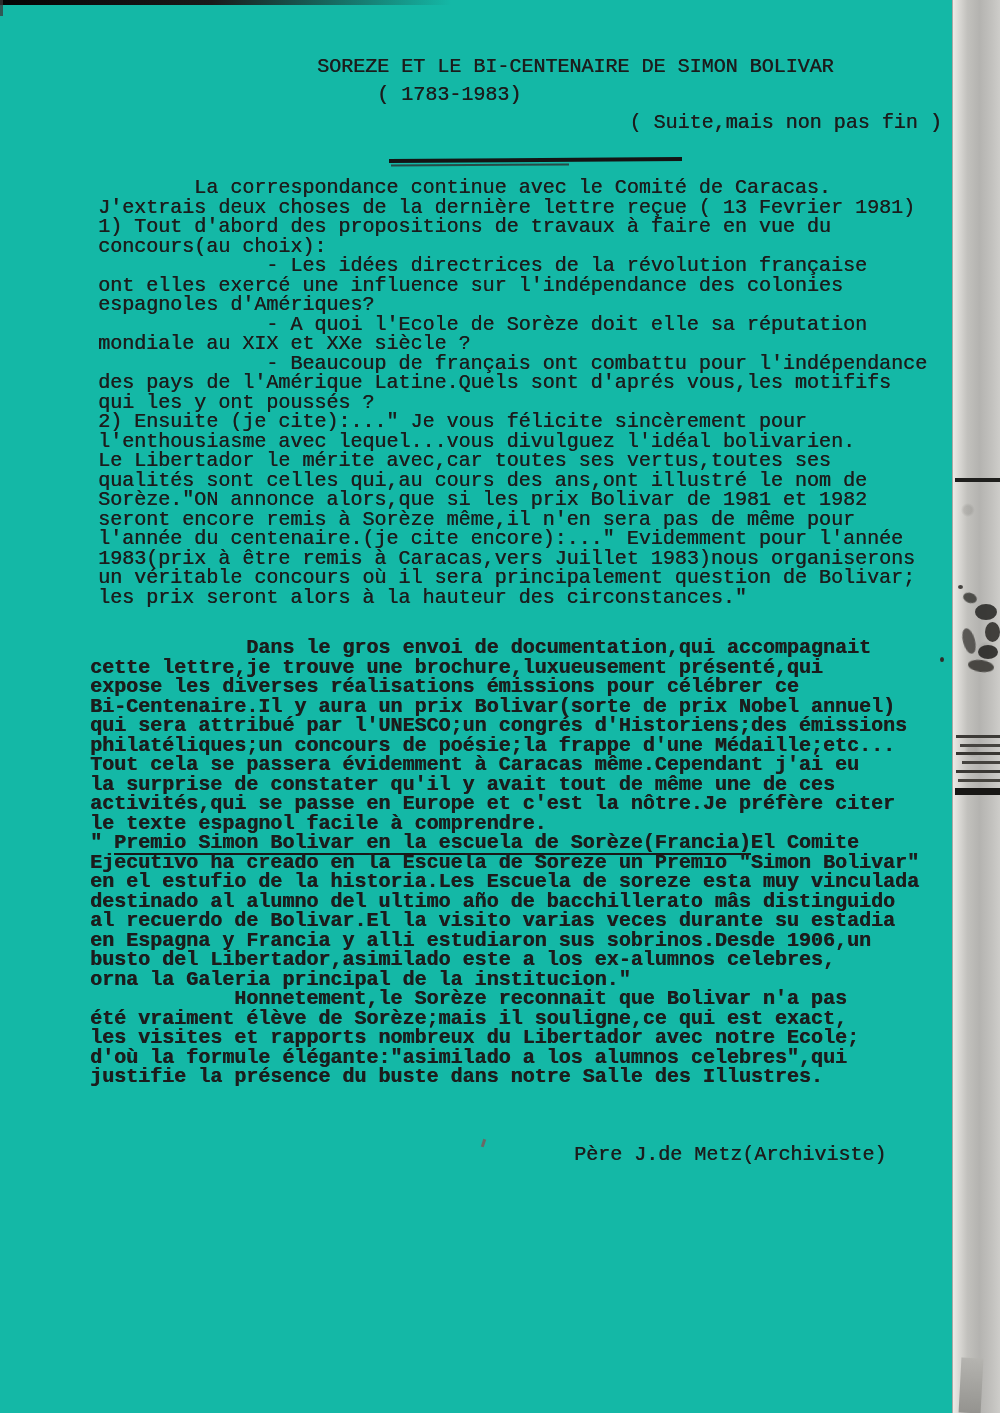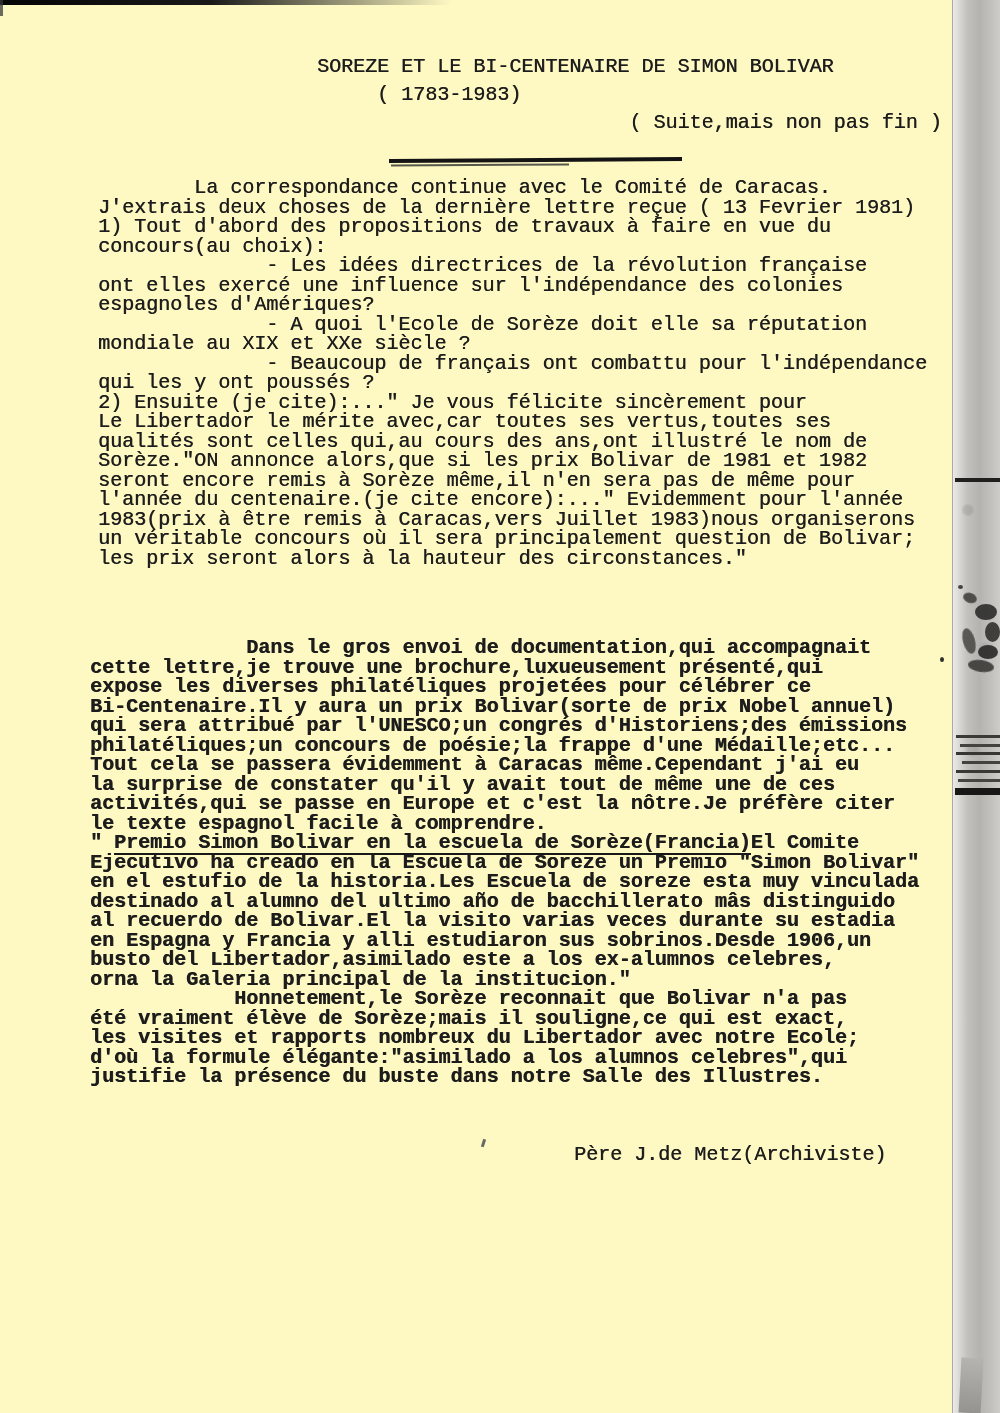--- a/index.html
+++ b/index.html
@@ -1,20 +1,20 @@
 <!DOCTYPE html>
 <html><head>
 <meta charset="utf-8">
 <style>
   html, body { margin: 0; padding: 0; background: #e9e8e4; }
   .page {
     position: relative;
     width: 1000px;
     height: 1413px;
-    background: #fef9c3;
+    background: #14b8a6;
     overflow: hidden;
     font-family: "Liberation Mono", "DejaVu Sans Mono", monospace;
     color: #1c1c1c;
   }
   
   .type {
     position: absolute;
     font-size: 20.2px;
     letter-spacing: -0.1px;
     text-shadow: 0.4px 0 0 rgba(25,25,25,0.85);
@@ -145,38 +145,40 @@
         <div>        La correspondance continue avec le Comité de Caracas.</div>
         <div>J'extrais deux choses de la dernière lettre reçue ( 13 Fevrier 1981)</div>
         <div>1) Tout d'abord des propositions de travaux à faire en vue du</div>
         <div>concours(au choix):</div>
         <div>              - Les idées directrices de la révolution française</div>
         <div>ont elles exercé une influence sur l'indépendance des colonies</div>
         <div>espagnoles d'Amériques?</div>
         <div>              - A quoi l'Ecole de Sorèze doit elle sa réputation</div>
         <div>mondiale au XIX et XXe siècle ?</div>
         <div>              - Beaucoup de français ont combattu pour l'indépendance</div>
+        <div>des pays de l'Amérique Latine.Quels sont d'aprés vous,les motififs</div>
         <div>qui les y ont poussés ?</div>
         <div>2) Ensuite (je cite):..." Je vous félicite sincèrement pour</div>
+        <div>l'enthousiasme avec lequel...vous divulguez l'idéal bolivarien.</div>
         <div>Le Libertador le mérite avec,car toutes ses vertus,toutes ses</div>
         <div>qualités sont celles qui,au cours des ans,ont illustré le nom de</div>
         <div>Sorèze."ON annonce alors,que si les prix Bolivar de 1981 et 1982</div>
         <div>seront encore remis à Sorèze même,il n'en sera pas de même pour</div>
         <div>l'année du centenaire.(je cite encore):..." Evidemment pour l'année</div>
         <div>1983(prix à être remis à Caracas,vers Juillet 1983)nous organiserons</div>
         <div>un véritable concours où il sera principalement question de Bolivar;</div>
         <div>les prix seront alors à la hauteur des circonstances."</div>
       </div>
   </div>
 
   <div class="type para2-block">
     <div class="wrap">
         <div>             Dans le gros envoi de documentation,qui accompagnait</div>
         <div>cette lettre,je trouve une brochure,luxueusement présenté,qui</div>
-        <div>expose les diverses philatéliques projetées pour célébrer ce</div>
+        <div>expose les diverses réalisations émissions pour célébrer ce</div>
         <div>Bi-Centenaire.Il y aura un prix Bolivar(sorte de prix Nobel annuel)</div>
         <div>qui sera attribué par l'UNESCO;un congrés d'Historiens;des émissions</div>
         <div>philatéliques;un concours de poésie;la frappe d'une Médaille;etc...</div>
         <div>Tout cela se passera évidemment à Caracas même.Cependant j'ai eu</div>
         <div>la surprise de constater qu'il y avait tout de même une de ces</div>
         <div>activités,qui se passe en Europe et c'est la nôtre.Je préfère citer</div>
         <div>le texte espagnol facile à comprendre.</div>
       </div>
     <div class="tline"><span>" </span><span class="underlined">Premio Simon Bolivar en la escuela de Sorèze(Francia)</span><span>El Comite</span></div>
     <div class="wrap">

